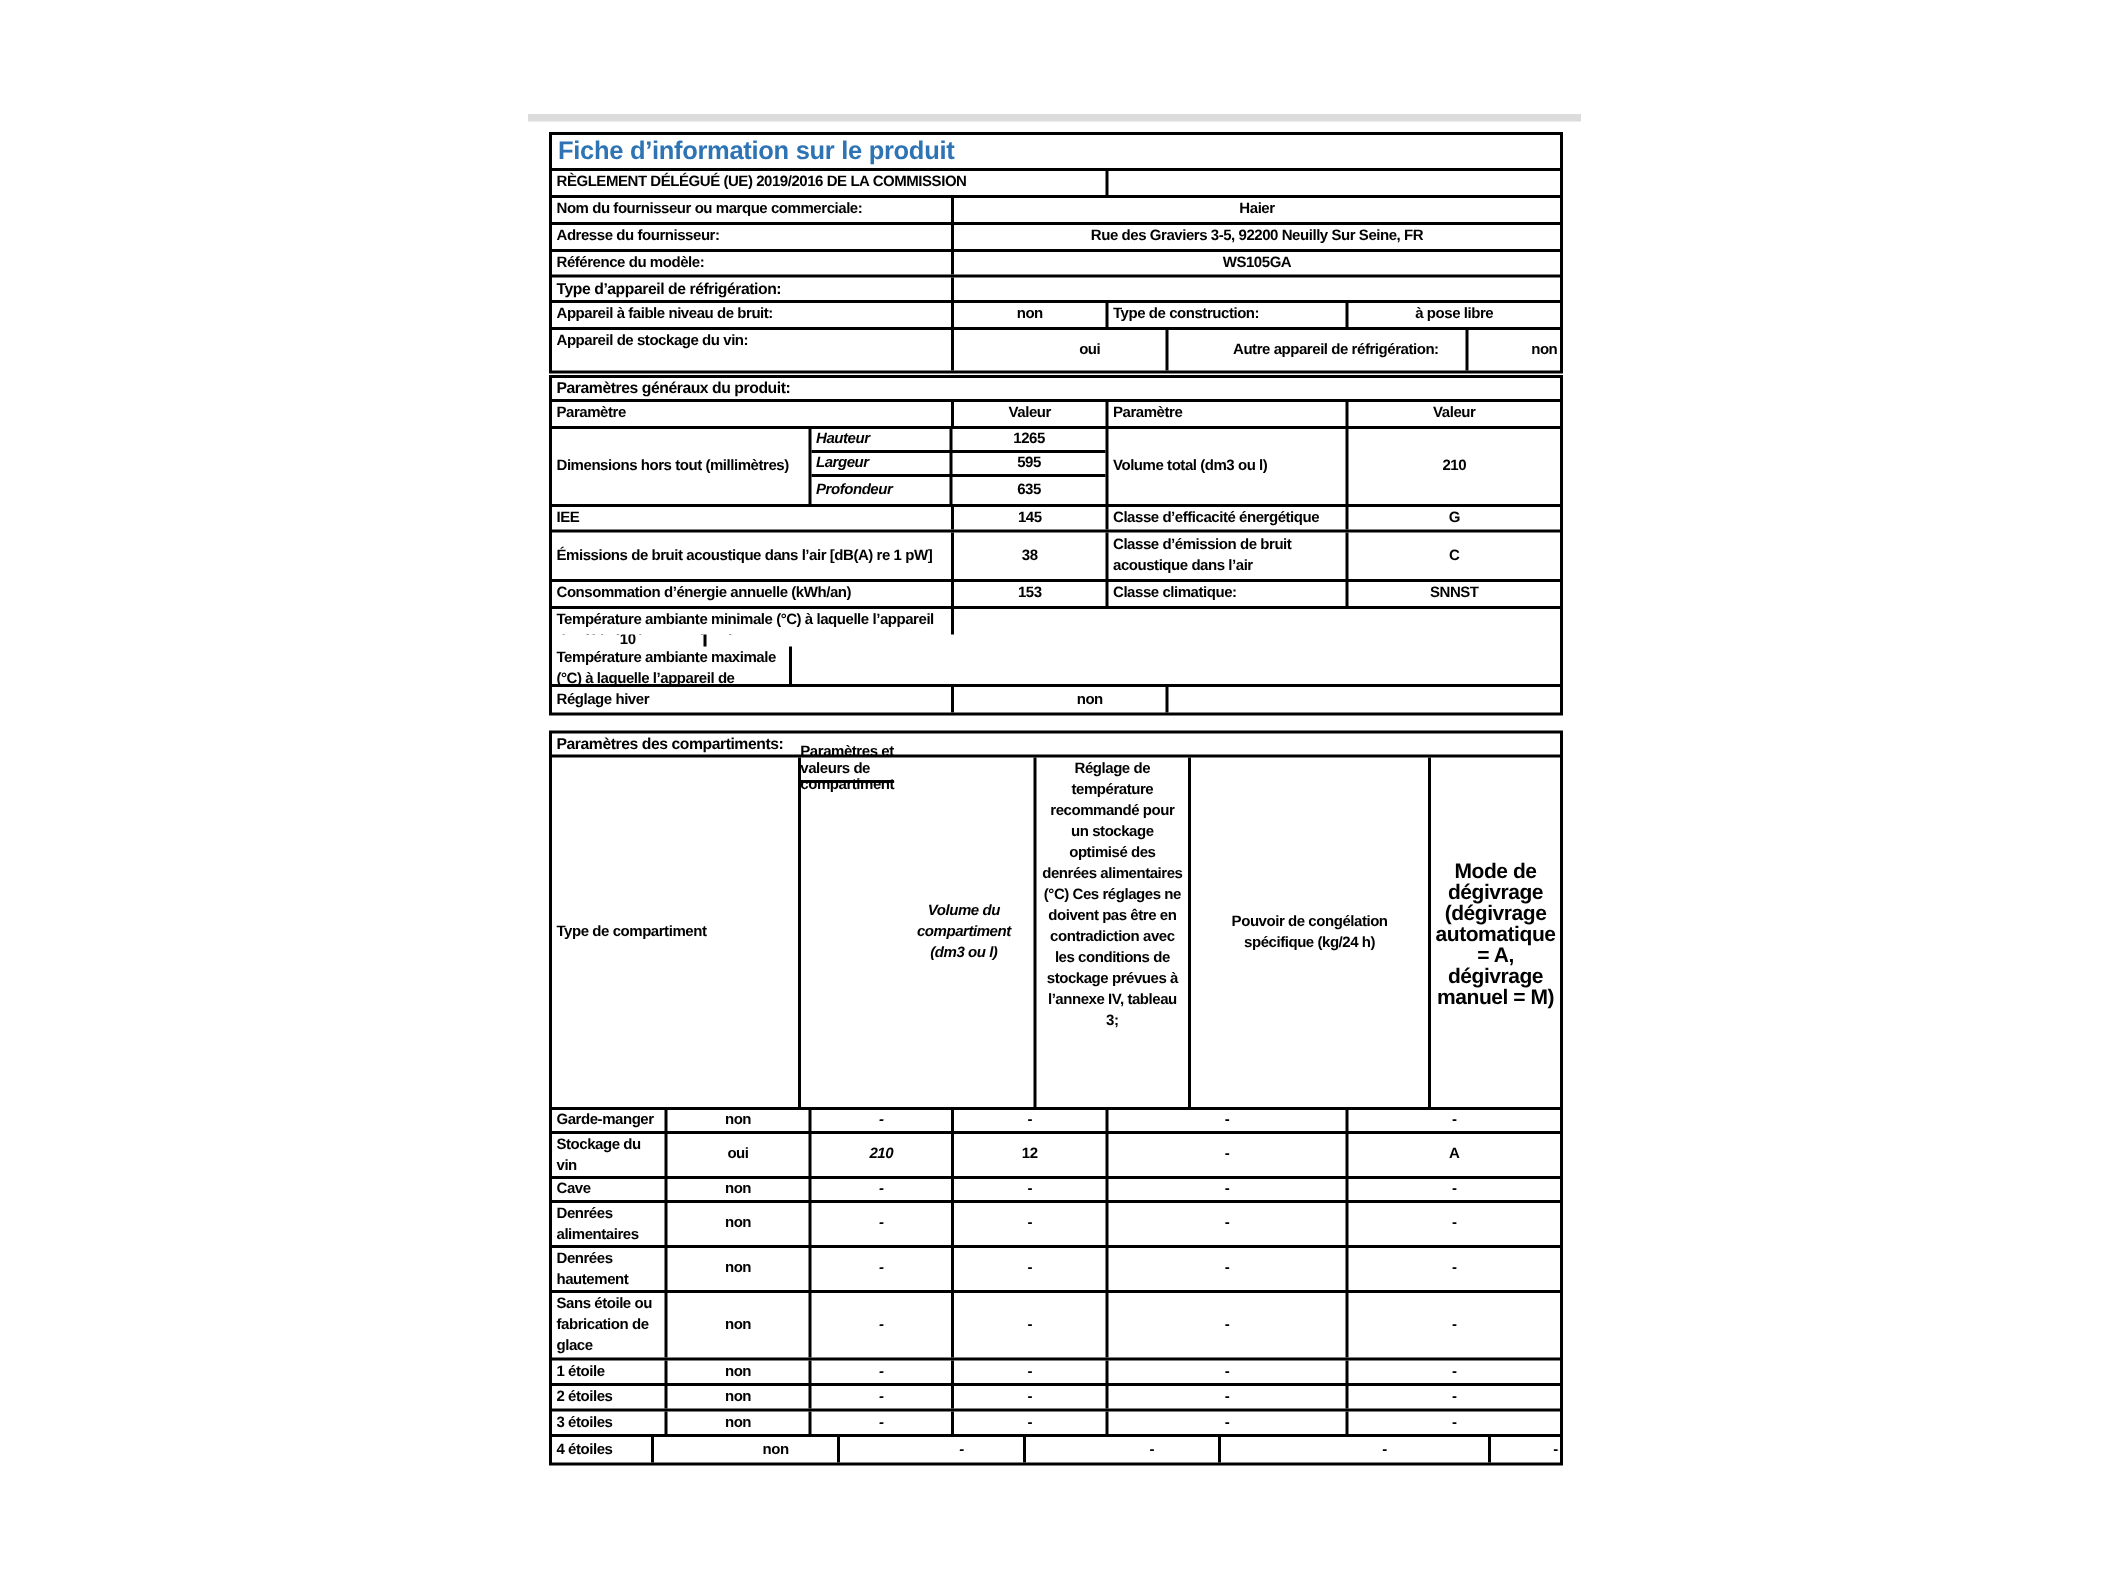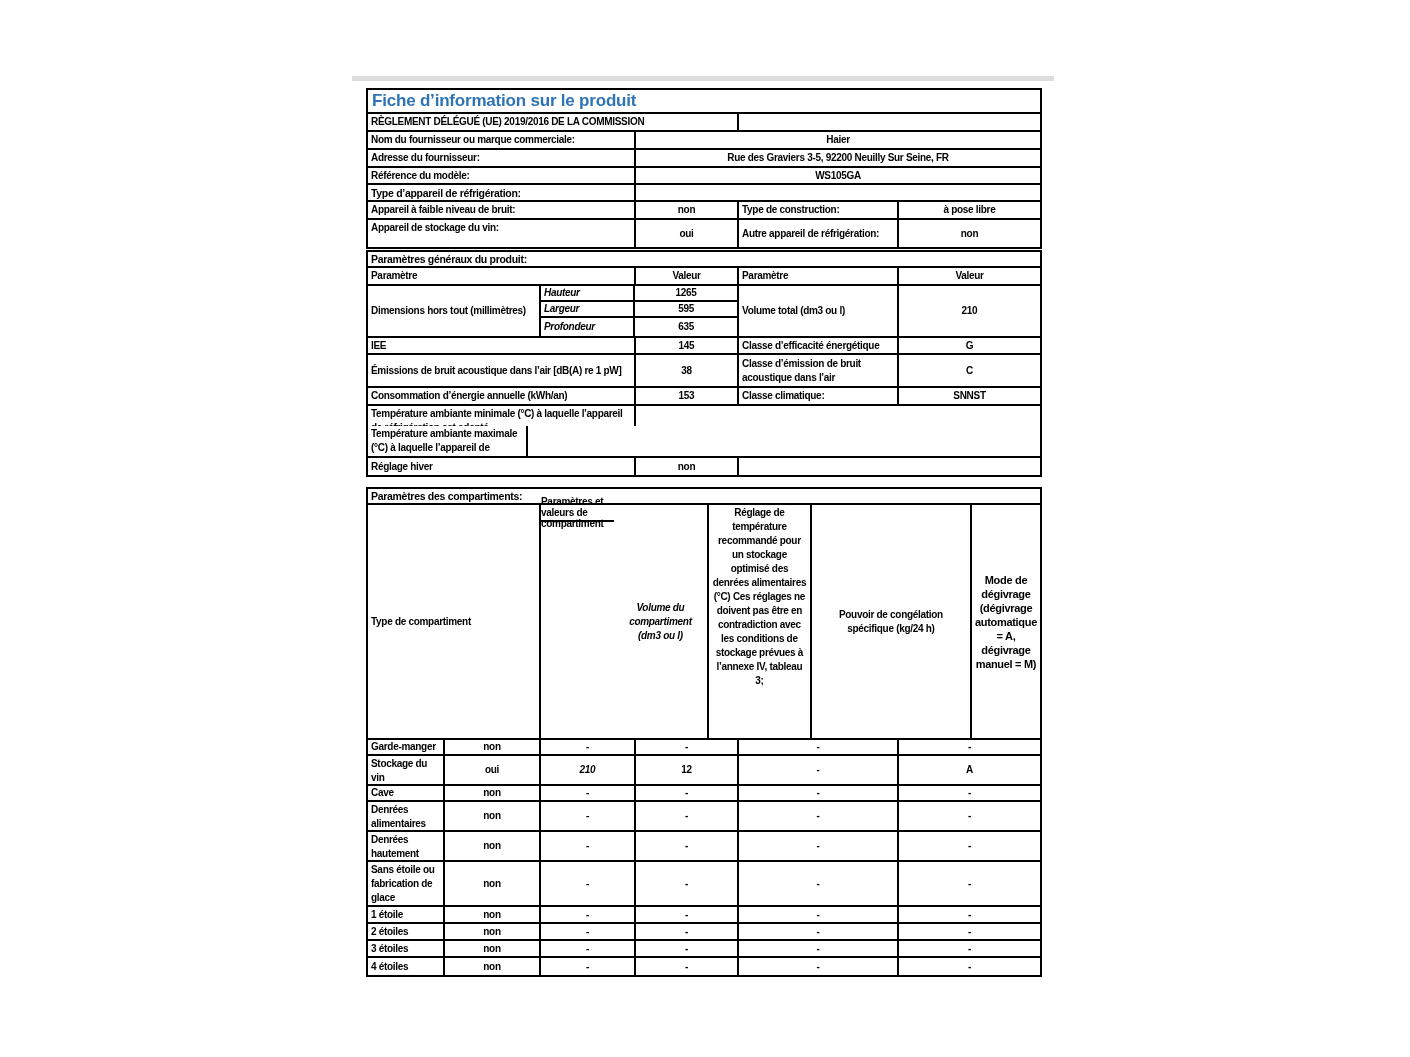--- a/index.html
+++ b/index.html
@@ -8,21 +8,21 @@
     font-family:"Liberation Sans","DejaVu Sans",sans-serif;
     font-weight:bold;color:#000;overflow:hidden;
   }
   :root{--accent:#2E74B5;--bd:#000;}
   .shadowbar{position:absolute;left:352px;top:76px;width:702px;height:5px;background:#DCDCDC;}
   .box{position:absolute;left:366px;width:676px;box-sizing:border-box;border:2px solid var(--bd);background:#fff;}
   #boxA{top:88px;}
   #boxB{top:250px;}
   #boxC{top:487px;}
   .tr{display:flex;box-sizing:border-box;border-bottom:2px solid var(--bd);}
-  .box > .tr:last-child{border-bottom:0;}
+  .box > .tr:last-child{border-bottom:0;gap:40px;}
   .td{
     display:flex;align-items:center;box-sizing:border-box;
     border-right:2px solid var(--bd);
     padding:0 3px;overflow:hidden;
     font-size:10px;line-height:14px;letter-spacing:-0.3px;
   }
   .tr > .td:last-child, .comp-cols > .td:last-child, .subrow > .td:last-child{border-right:0;}
   .ctr{justify-content:center;text-align:center;}
   .top{align-items:flex-start;padding-top:1px;}
   .fill{flex:1;}
@@ -44,21 +44,21 @@
     font-size:17px;letter-spacing:-0.2px;color:var(--accent);
   }
   .sect{font-size:10.5px;}
   .dimsub{width:198px;box-sizing:border-box;border-right:2px solid var(--bd);display:flex;flex-direction:column;}
   .subrow{display:flex;box-sizing:border-box;border-bottom:2px solid var(--bd);}
   .dimsub .subrow:last-child{border-bottom:0;}
   .sh17{height:17px;}.sh16{height:32px;}
   .comp-head{flex:1;display:flex;box-sizing:border-box;}
   .grouphead{height:17px;box-sizing:border-box;border-bottom:2px solid var(--bd);display:flex;align-items:center;justify-content:center;font-size:10px;letter-spacing:-0.3px;}
   .comp-cols{display:flex;flex:1;}
-  .small{font-size:11px;}
+  .small{font-size:14px;}
 </style>
 </head>
 <body>
 
 <div class="shadowbar"></div>
 
 <div class="box" id="boxA">
   <div class="tr h24">
     <div class="title-cell">Fiche d’information sur le produit</div>
   </div>
@@ -138,20 +138,21 @@
     <div class="td fill ctr">C</div>
   </div>
   <div class="tr h18">
     <div class="td w-abc">Consommation d’énergie annuelle (kWh/an)</div>
     <div class="td w-d ctr">153</div>
     <div class="td w-e">Classe climatique:</div>
     <div class="td fill ctr">SNNST</div>
   </div>
   <div class="tr h60">
     <div class="td w-abc top">Température ambiante minimale (°C) à laquelle l’appareil de réfrigération est adapté</div>
+    <div class="td w-d ctr">10</div>
     <div class="td w-e top">Température ambiante maximale (°C) à laquelle l’appareil de réfrigération est adapté</div>
     <div class="td fill ctr">38</div>
   </div>
   <div class="tr h17">
     <div class="td w-abc">Réglage hiver</div>
     <div class="td w-d ctr">non</div>
     <div class="td fill"></div>
   </div>
 </div>
 

